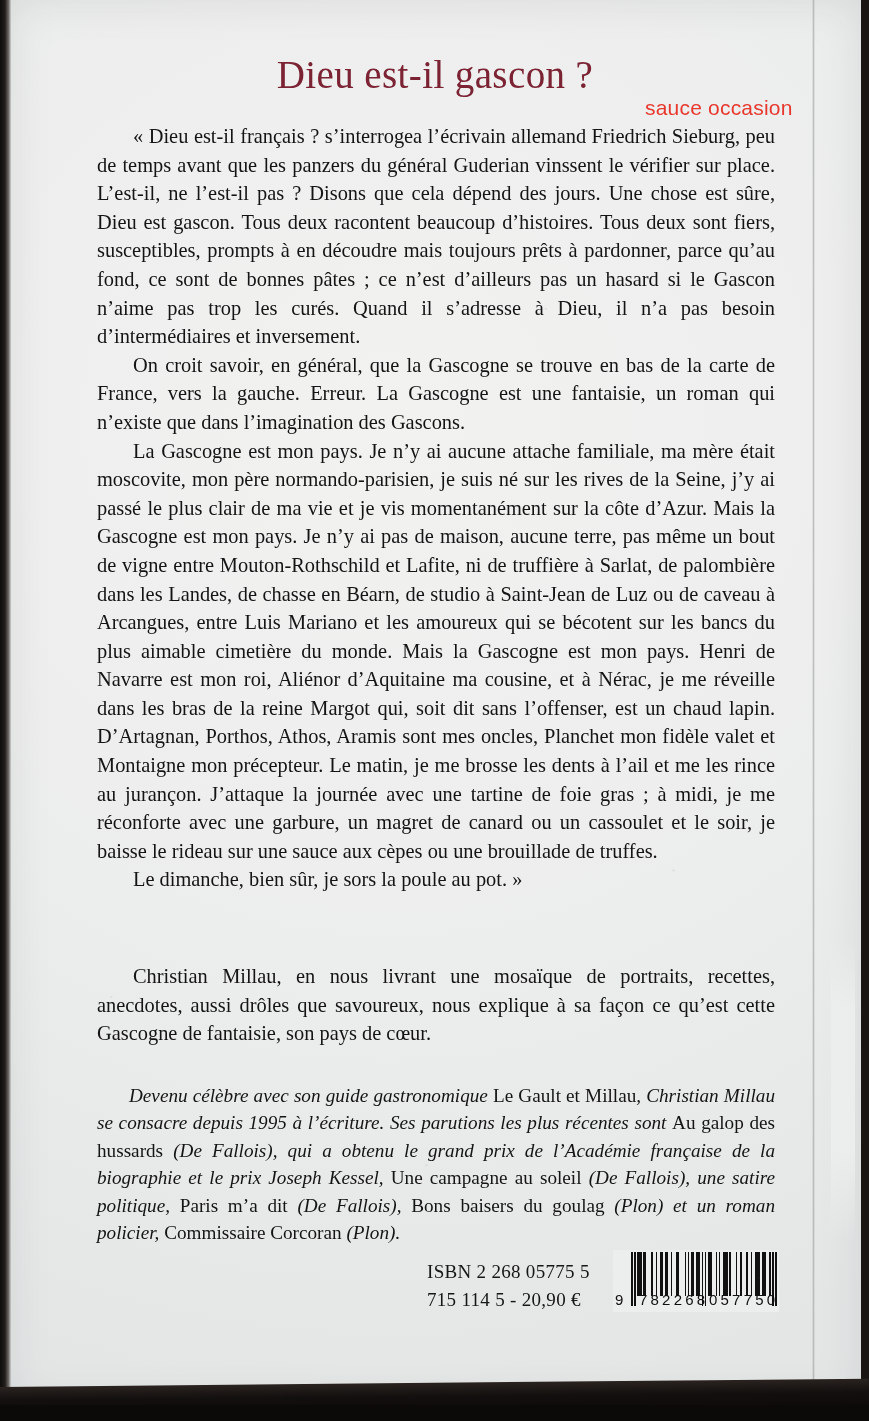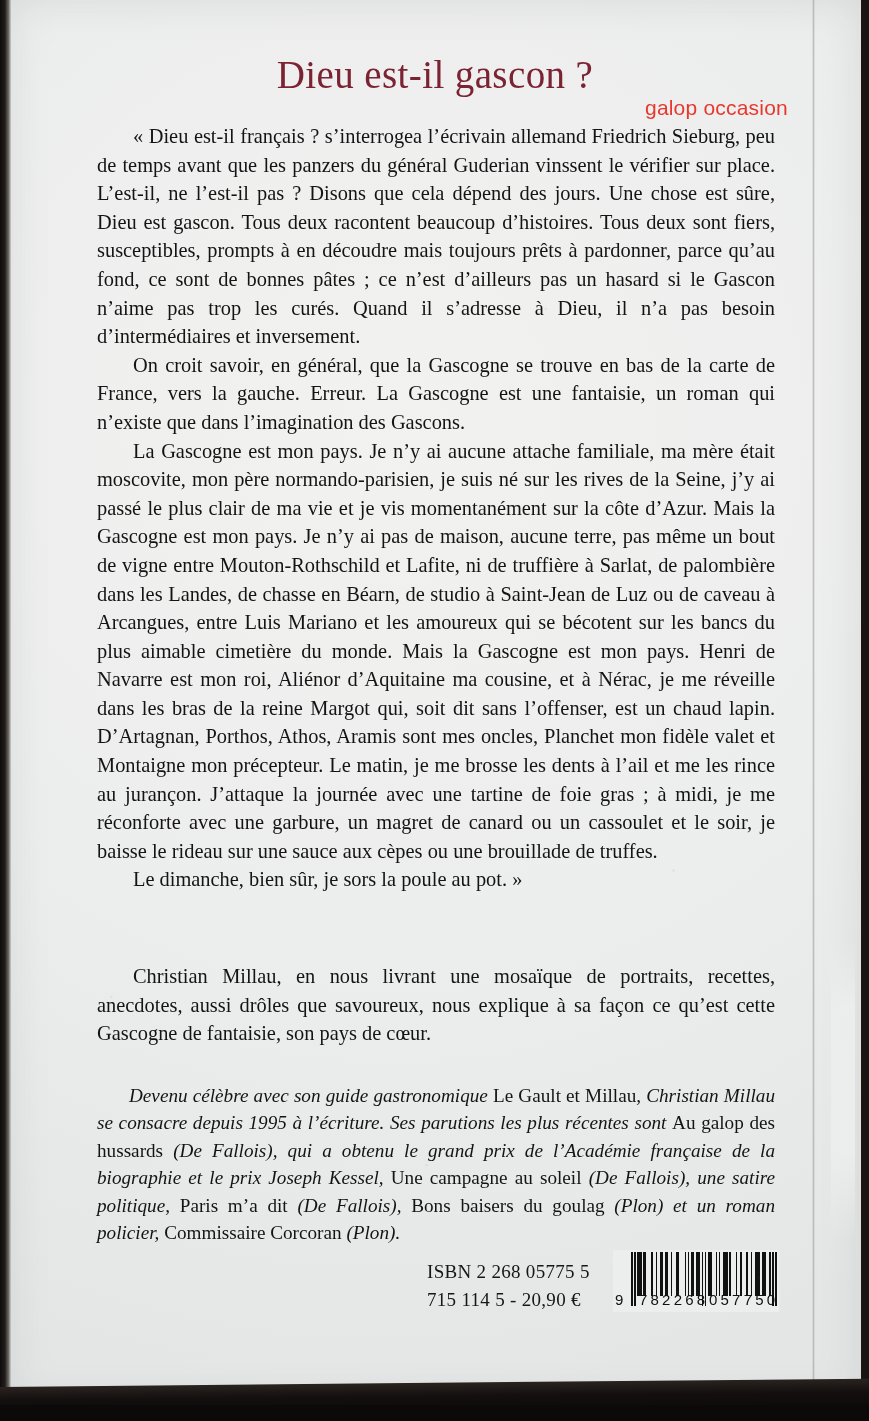--- a/index.html
+++ b/index.html
@@ -241,18 +241,18 @@
       <div class="d-right">057750</div>
     </div>
 
     <div class="crease"></div>
     <div class="grain"></div>
   </div>
 
   <div class="credit">Couverture Atelier Didier Thimonier / Photononstop / © Michel Plassard</div>
   <div class="credit-smudge"></div>
 
-  <div class="stamp">galop occasion</div>
+  <div class="stamp">sauce occasion</div>
 
   <div class="edge-left"></div>
   <div class="edge-bottom"></div>
   <div class="edge-bottom-cap"></div>
 </div>
 
 </body></html>

